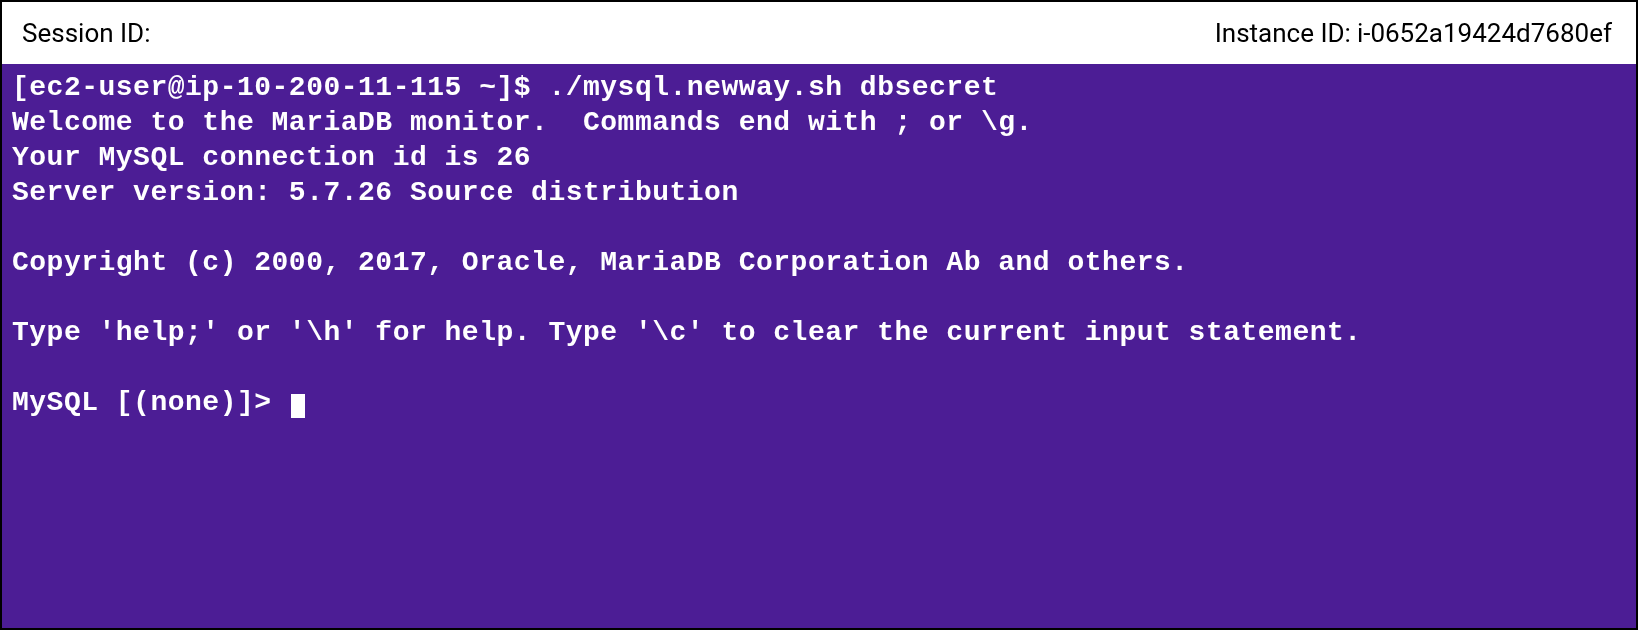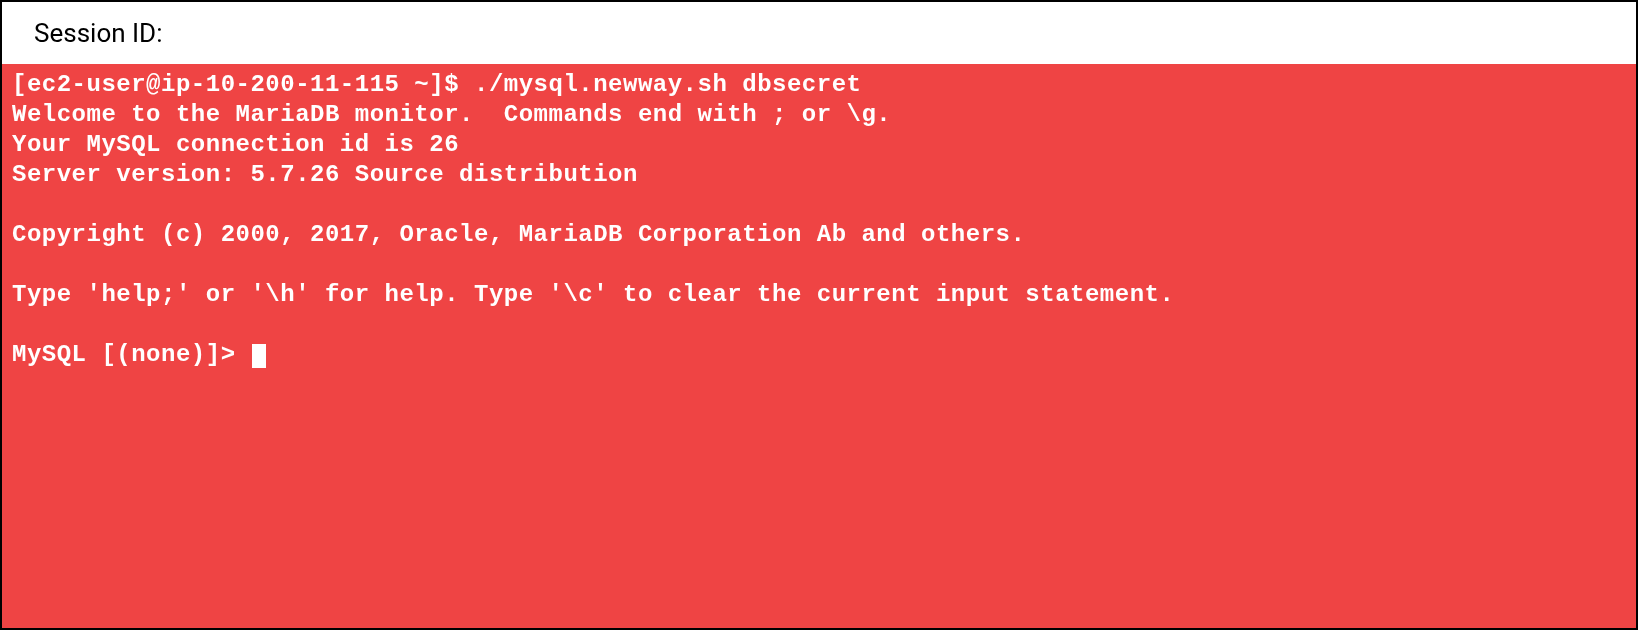--- a/index.html
+++ b/index.html
@@ -19,38 +19,38 @@
       width: 100%;
       height: 100%;
       display: flex;
       flex-direction: column;
     }
     .header {
       background: #ffffff;
       display: flex;
       justify-content: space-between;
       align-items: center;
-      padding: 16px 24px 16px 32px;
+      padding: 16px 24px 16px 20px;
       font-size: 26px;
       color: #000000;
     }
     .session-label {
       display: flex;
       gap: 6px;
     }
     .instance-label {
       display: flex;
       gap: 6px;
     }
     .terminal {
       flex: 1;
-      background: #ef4444;
+      background: #4c1d95;
       color: #ffffff;
       font-family: "Courier New", Courier, monospace;
-      font-size: 24px;
+      font-size: 28px;
       font-weight: bold;
       padding: 6px 10px;
       line-height: 1.25;
       white-space: pre;
       overflow: hidden;
       letter-spacing: 0.5px;
     }
     .cursor {
       display: inline-block;
       width: 14px;
@@ -68,15 +68,19 @@
     }
   </style>
 </head>
 <body>
 
 <div class="container">
   <div class="header">
     <div class="session-label">
       <span>Session ID:</span>
     </div>
+    <div class="instance-label">
+      <span>Instance ID:</span>
+      <span>i-0652a19424d7680ef</span>
+    </div>
   </div>
   <div class="terminal"><span class="terminal-line"><span>[ec2-user@ip-10-200-11-115 ~]$ </span><span>./mysql.newway.sh dbsecret</span></span><span class="terminal-line">Welcome to the MariaDB monitor.  Commands end with ; or \g.</span><span class="terminal-line">Your MySQL connection id is 26</span><span class="terminal-line">Server version: 5.7.26 Source distribution</span><span class="terminal-blank"></span><span class="terminal-line">Copyright (c) 2000, 2017, Oracle, MariaDB Corporation Ab and others.</span><span class="terminal-blank"></span><span class="terminal-line">Type 'help;' or '\h' for help. Type '\c' to clear the current input statement.</span><span class="terminal-blank"></span><span class="terminal-line"><span>MySQL [(none)]&gt; </span><span class="cursor"></span></span></div>
 </div>
 
 </body></html>

